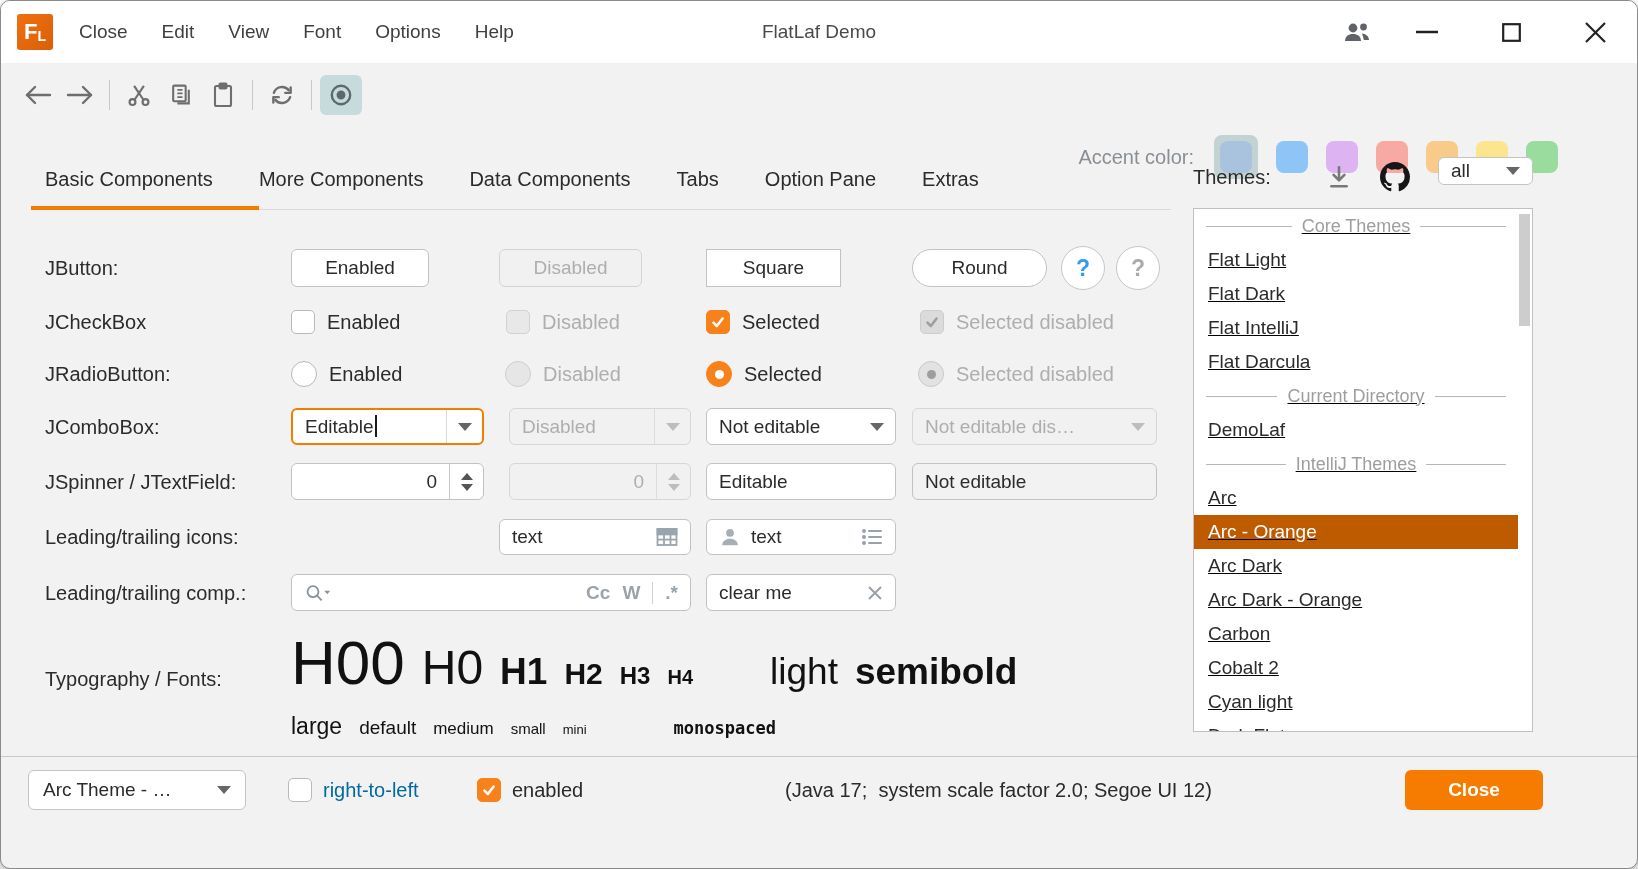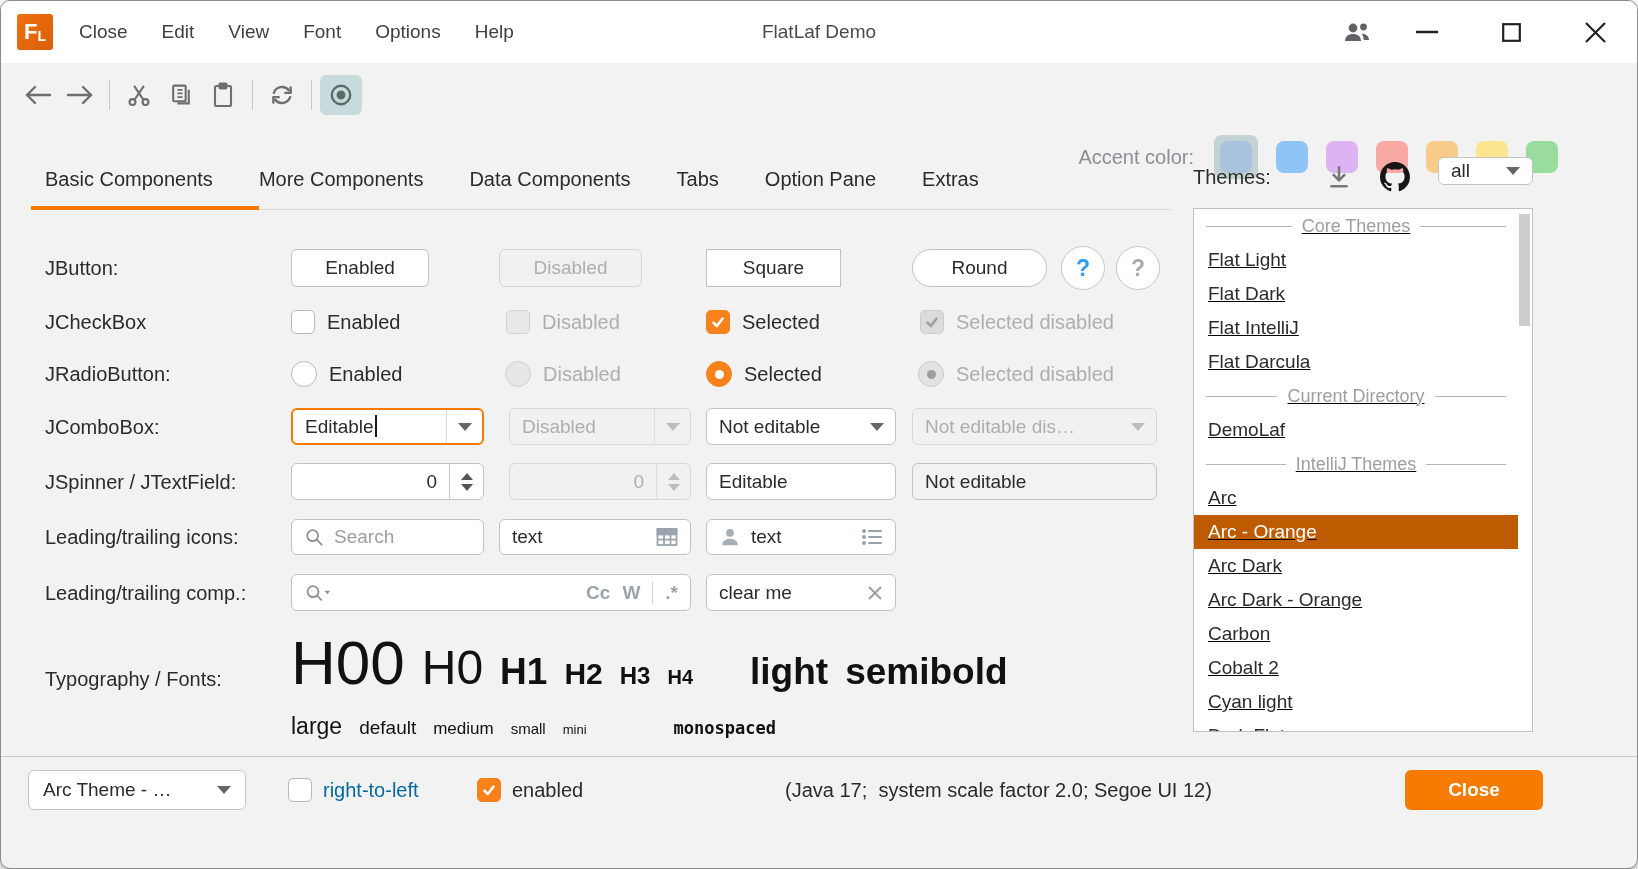--- a/index.html
+++ b/index.html
@@ -109,21 +109,21 @@
   .spin-val { flex:1; text-align:right; padding-right:12px; }
   .placeholder { color:#9e9e9e; }
   .lead-ico { margin-right:10px; display:flex; align-items:center; }
   .trail-ico { margin-left:auto; display:flex; align-items:center; }
   .matchers { margin-left:auto; display:flex; align-items:center; gap:12px; color:#9aa3aa; font-weight:bold; font-size:19px; }
   .matchers .mdiv { width:1px; height:22px; background:#d0d0d0; }
   
   .typo-big { position:absolute; left:290px; top:628px; display:flex; align-items:baseline; gap:17px; color:#111; line-height:1.1; white-space:nowrap; }
   .h00 { font-size:62px; } .h0 { font-size:48px; } .h1 { font-size:37px; font-weight:bold; }
   .h2 { font-size:30px; font-weight:bold; } .h3 { font-size:24px; font-weight:bold; } .h4 { font-size:20px; font-weight:bold; }
-  .t-light { font-size:37px; font-weight:700; margin-left:40px;text-align:center; }
+  .t-light { font-size:37px; font-weight:400; margin-left:60px;text-align:center; }
   .t-semibold { font-size:37px; font-weight:bold; }
   .typo-small { position:absolute; left:290px; top:712px; display:flex; align-items:baseline; gap:17px; color:#111; line-height:1.15; }
   .t-large { font-size:23px; } .t-default { font-size:19px; } .t-medium { font-size:17px; }
   .t-small { font-size:15px; } .t-mini { font-size:13px; }
   .t-mono { font-size:17px; font-family:"DejaVu Sans Mono", monospace; margin-left:70px; font-weight:bold; }
   
   .bottom-sep { position:absolute; top:755px; left:0; width:1638px; height:1px; background:#c9c9c9; }
   .bottombar { position:absolute; top:756px; left:0; right:0; height:80px; }
   .bb-combo { position:absolute; left:27px; top:13px; width:218px; height:40px; background:#fff;
     border:1px solid #c4c4c4; border-radius:6px; display:flex; align-items:center; padding:0 14px; font-size:19px; color:#2b2b2b; }
@@ -427,29 +427,20 @@
     <div class="field" style="left:705px;width:190px">
       <span>Editable</span>
     </div>
     <div class="field plain-field" style="left:911px;width:245px">
       <span>Not editable</span>
     </div>
   </div>
 
   <div class="row" style="top:518px;height:36px">
     <div class="rowlabel">Leading/trailing icons:</div>
-    <div class="field" style="left:290px;width:193px;height:36px">
-      <span class="lead-ico">
-        <svg width="20" height="20" viewBox="0 0 22 22" fill="none" stroke="#8a9299" stroke-width="2">
-            <circle cx="9.5" cy="9.5" r="6"></circle>
-            <line x1="14" y1="14" x2="20" y2="20"></line>
-          </svg>
-      </span>
-      <span class="placeholder">Search</span>
-    </div>
     <div class="field" style="left:498px;width:192px;height:36px">
       <span>text</span>
       <span class="trail-ico">
         <svg width="22" height="20" viewBox="0 0 22 20" fill="none" stroke="#9aa4ae" stroke-width="1.8">
             <rect x="1.5" y="2" width="19" height="16"></rect>
             <line x1="1.5" y1="7.3" x2="20.5" y2="7.3"></line>
             <line x1="1.5" y1="12.6" x2="20.5" y2="12.6"></line>
             <line x1="8" y1="2" x2="8" y2="18"></line>
             <line x1="14.5" y1="2" x2="14.5" y2="18"></line>
             <rect x="1.5" y="2" width="19" height="5.3" fill="#9aa4ae"></rect>

